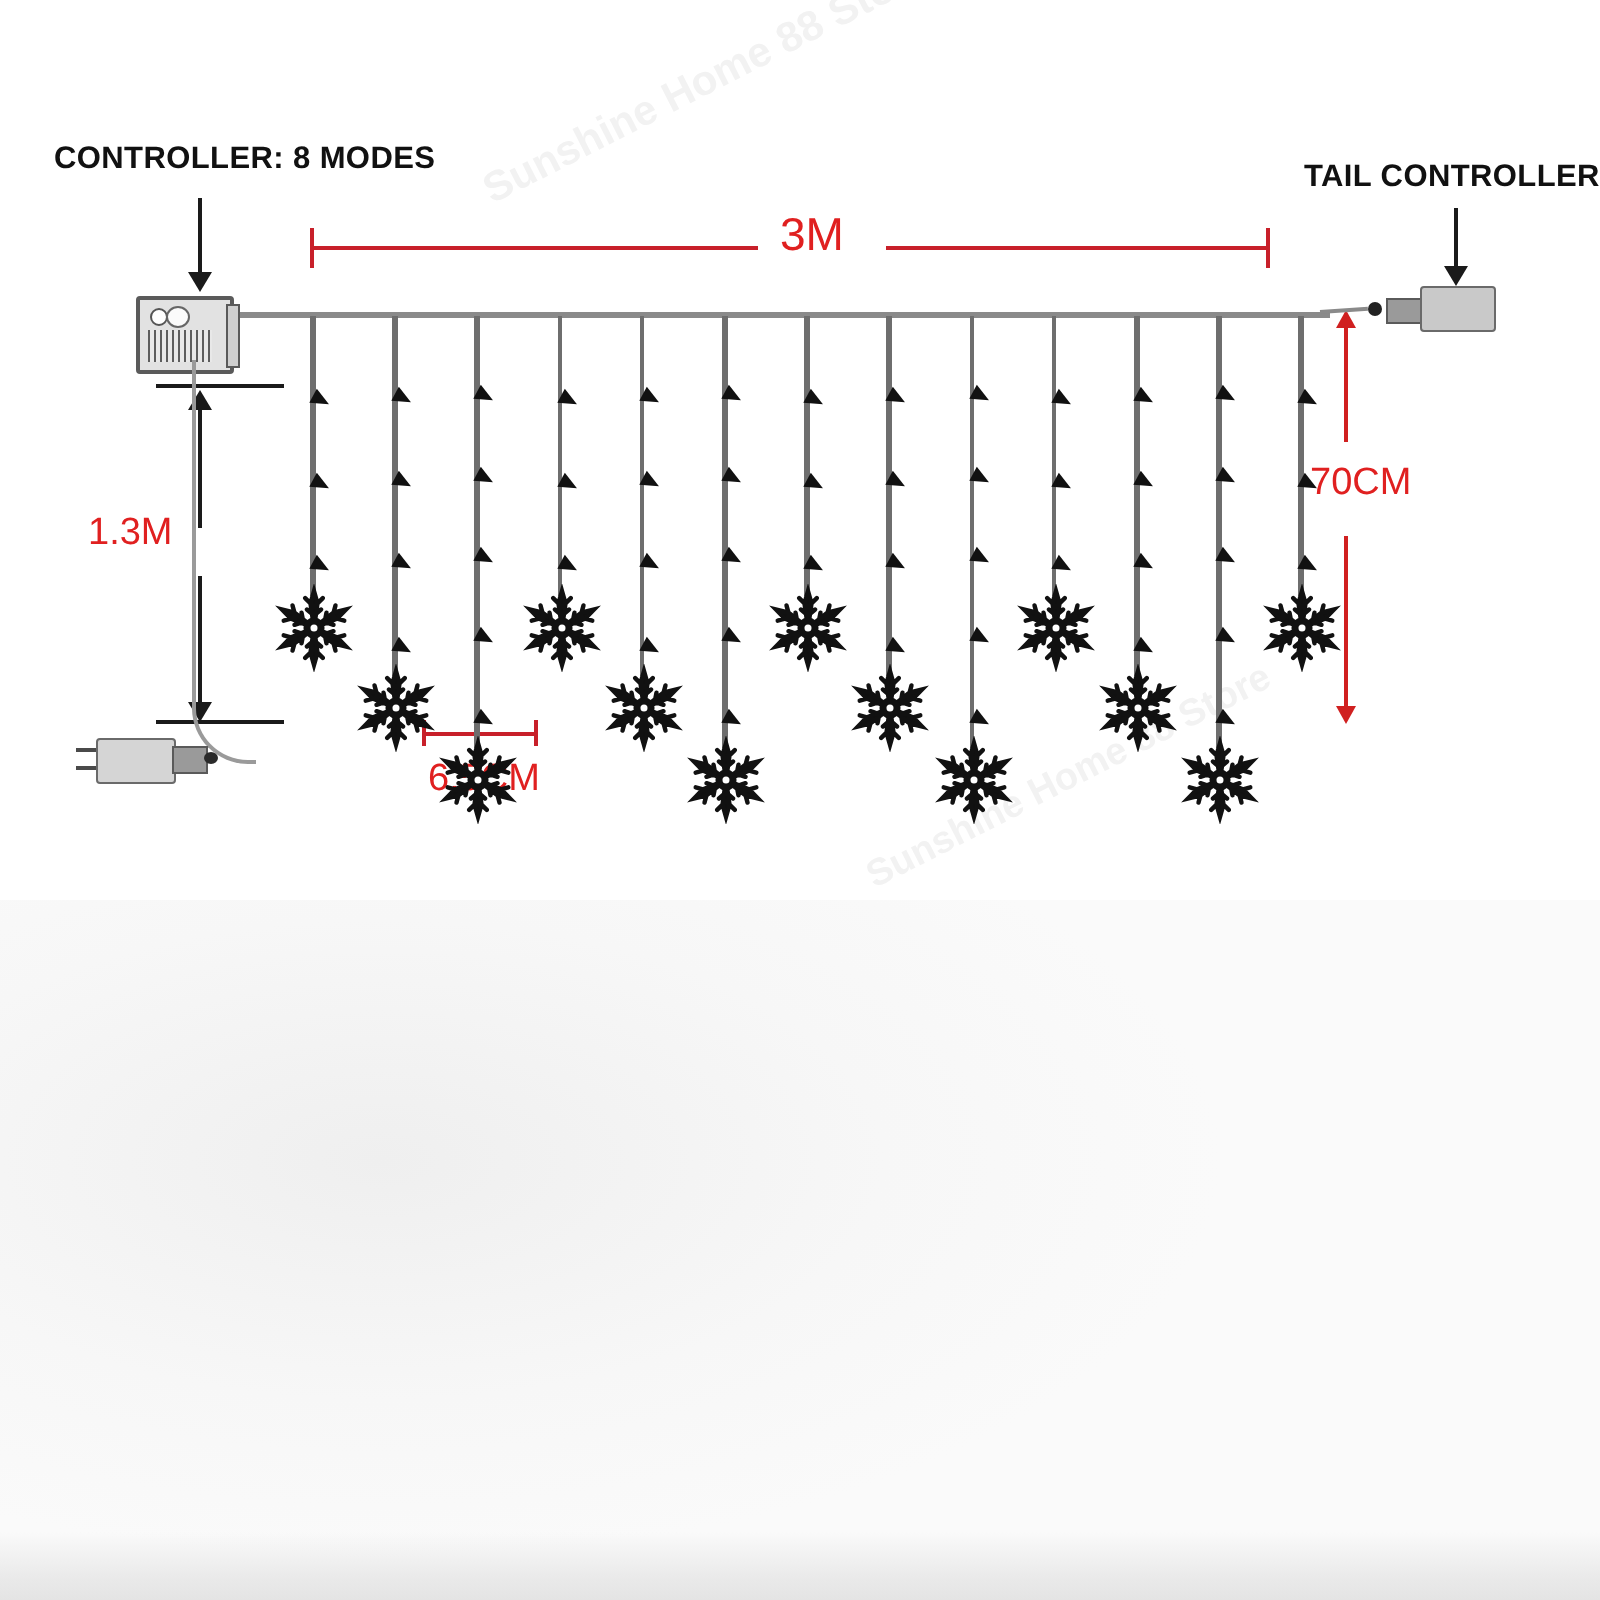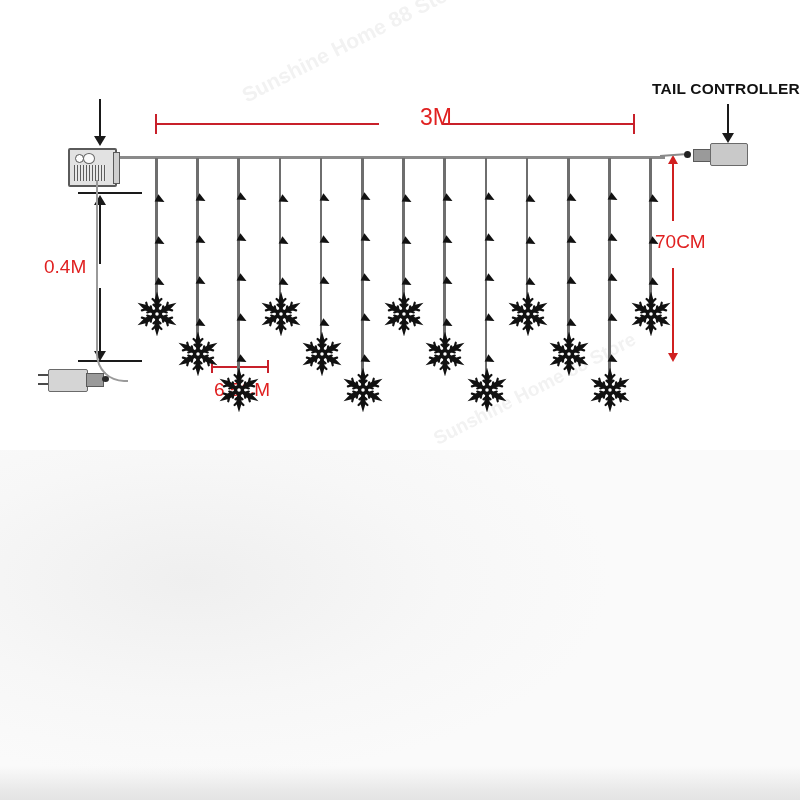--- a/index.html
+++ b/index.html
@@ -45,21 +45,21 @@
   }
   #lbl-controller  { left: 27px;  top: 71px; font-size: 15.5px; }
   #lbl-tail        { left: 652px; top: 80px; font-size: 15.5px; }
 
   .dim-text {
     position: absolute;
     color: #e02020;
     white-space: nowrap;
     font-weight: normal;
   }
-  #dim-3m    { left: 390px; top: 104px; font-size: 23px; margin-left: 30px; }
+  #dim-3m    { left: 390px; top: 104px; font-size: 23px; }
   #dim-70cm  { left: 655px; top: 231px; font-size: 19px; }
   #dim-08m   { left: 44px;  top: 256px; font-size: 19px; }
   #dim-65cm  { left: 214px; top: 379px; font-size: 19px; }
 
   
   .blk-arrow {
     position: absolute;
     width: 2px;
     background: #1a1a1a;
   }
@@ -217,40 +217,41 @@
   }
 </style>
 </head>
 <body>
 
 <div id="diagram-section">
 
   <div class="wm" id="wm-top">Sunshine Home 88 Store</div>
   <div class="wm" id="wm-mid">Sunshine Home 88 Store</div>
 
+  <div class="label-bold" id="lbl-controller">CONTROLLER: 8 MODES</div>
   <div class="blk-arrow" style="left:99px; top:99px; height:38px;"></div>
 
   <div class="label-bold" id="lbl-tail">TAIL CONTROLLER</div>
   <div class="blk-arrow" style="left:727px; top:104px; height:30px;"></div>
 
   <div class="red-cap-v" style="left:155px; top:114px; height:20px;"></div>
   <div class="red-line-h" style="left:157px; top:123px; width:222px;"></div>
   <div class="red-line-h" style="left:443px; top:123px; width:190px;"></div>
   <div class="red-cap-v" style="left:633px; top:114px; height:20px;"></div>
   <div class="dim-text" id="dim-3m">3M</div>
 
   <div class="red-arr-up" style="left:672px; top:163px; height:58px;"></div>
   <div class="red-arr-dn" style="left:672px; top:268px; height:86px;"></div>
   <div class="dim-text" id="dim-70cm">70CM</div>
 
   <div class="blk-tick" style="left:78px; top:192px; width:64px;"></div>
   <div class="blk-arrow-up" style="left:99px; top:204px; height:60px;"></div>
   <div class="blk-arrow" style="left:99px; top:288px; height:64px;"></div>
   <div class="blk-tick" style="left:78px; top:360px; width:64px;"></div>
-  <div class="dim-text" id="dim-08m">0.4M</div>
+  <div class="dim-text" id="dim-08m">1.3M</div>
 
   <div class="red-cap-v" style="left:211px; top:360px; height:13px;"></div>
   <div class="red-cap-h" style="left:211px; top:366px; width:58px;"></div>
   <div class="red-cap-v" style="left:267px; top:360px; height:13px;"></div>
   <div class="dim-text" id="dim-65cm">6.5CM</div>
 
   <div id="main-wire"></div>
 
   <div id="ctrl-box">
     <div class="btn-dot"></div>

